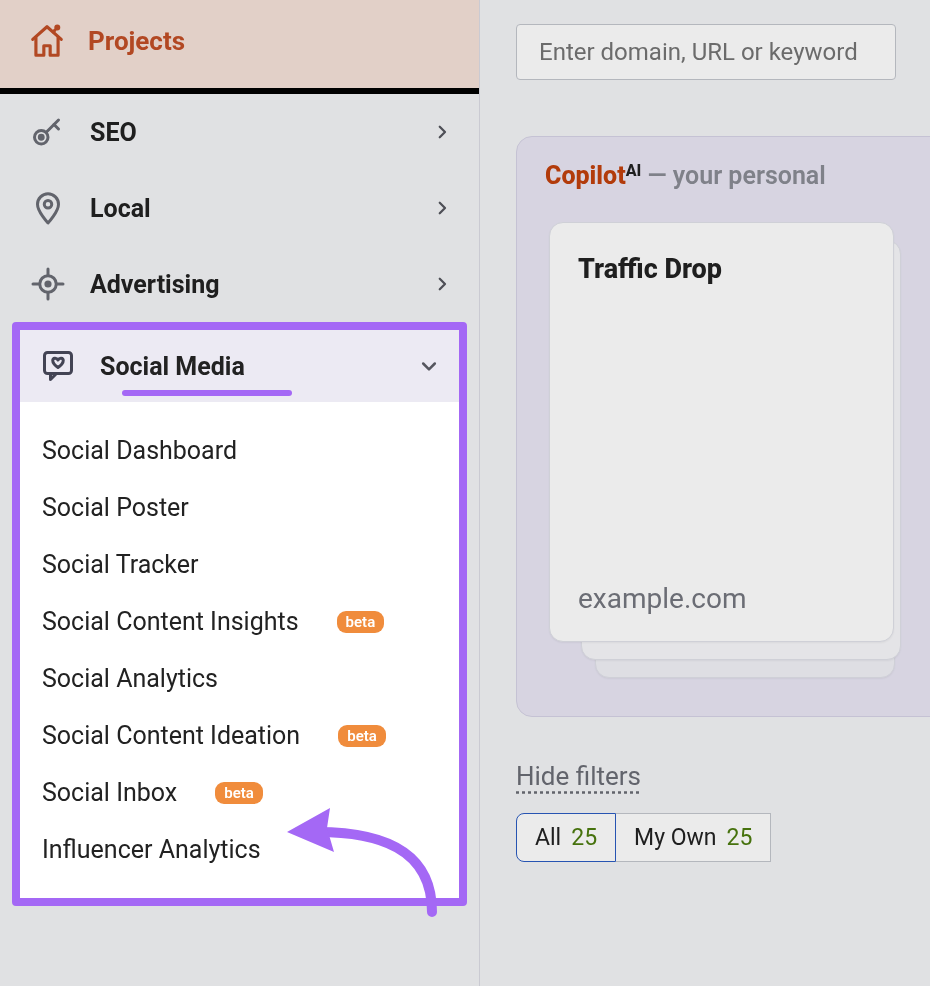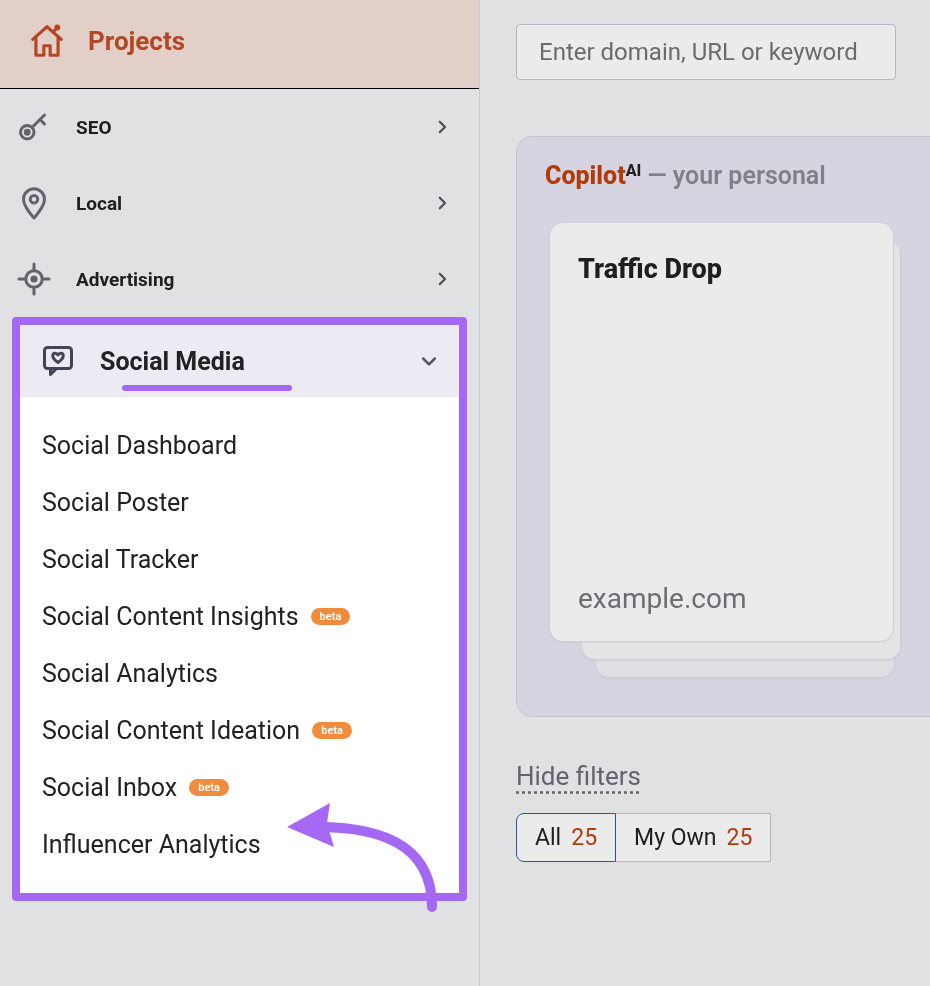--- a/index.html
+++ b/index.html
@@ -2,40 +2,40 @@
 <html><head>
 <meta charset="utf-8">
 <style>
   * { box-sizing: border-box; margin:0; padding:0; font-family: -apple-system, BlinkMacSystemFont, "Segoe UI", Roboto, Helvetica, Arial, sans-serif; }
   html,body { width:930px; height:986px; overflow:hidden; background:#f4f5f7; }
   .viewport { position:relative; width:930px; height:986px; display:flex; }
   .overlay { position:absolute; inset:0; background:rgba(0,0,0,0.08); pointer-events:none; z-index:50; }
 
   
   .sidebar { width:480px; flex:none; border-right:1px solid #dcdce4; background:#f4f5f7; display:flex; flex-direction:column; }
-  .side-top { background:#f6e2da; border-bottom:1px solid #000000; padding:22px 28px 28px 28px; display:flex; align-items:center; gap:22px; }
+  .side-top { background:#f6e2da; border-bottom:6px solid #000000; padding:22px 28px 28px 28px; display:flex; align-items:center; gap:22px; }
   .side-top .label { color:#c24f26; font-weight:700; font-size:26px; }
   .home-icon { width:38px; height:38px; }
 
-  .nav-item { display:flex; align-items:center; padding:20px 28px 20px 16px; gap:24px; color:#222; font-weight:700; font-size:19px; cursor:pointer; }
+  .nav-item { display:flex; align-items:center; padding:20px 28px 20px 30px; gap:24px; color:#222; font-weight:700; font-size:25px; cursor:pointer; }
   .nav-item .chev { margin-left:auto; color:#55565e; }
   .nav-icon { width:36px; height:36px; flex:none; }
   .nav-icon svg { width:100%; height:100%; }
 
   
   .social-block { position:relative; z-index:100; margin:0 12px 0 12px; }
   .social-outline { border:8px solid #a468f5; border-radius:4px; background:#fff; }
   .social-head { background:#eceaf3; padding:18px 20px 18px 20px; display:flex; align-items:center; gap:24px; cursor:pointer; }
   .social-head .label { font-weight:700; font-size:25px; color:#222; }
   .social-head .chev { margin-left:auto; color:#55565e; }
   .underline { position:absolute; left:110px; top:68px; width:170px; height:6px; background:#a468f5; border-radius:3px; }
 
   .sub-list { padding:20px 22px 20px 22px; background:#fff; }
   .sub-item { font-size:25px; font-weight:400; color:#222; padding:14px 0; display:flex; align-items:center; gap:12px; cursor:pointer; }
-  .badge { background:#f08c3c; color:#fff; font-size:11px; font-weight:600; padding:2px 9px; border-radius:9px; }
+  .badge { background:#f08c3c; color:#fff; font-size:15px; font-weight:600; padding:2px 9px; border-radius:9px;margin-left:26px; }
 
   
   .arrow-annot { position:absolute; left:270px; top:470px; z-index:120; pointer-events:none; }
 
   
   .main { flex:1; padding:24px 0 0 36px; position:relative; }
   .search { width:100%; }
   .search input { width:380px; height:56px; font-size:24px; color:#6b6d76; padding:0 22px; border:1px solid #c4c7ce; border-radius:4px; background:#fff; }
 
   .copilot-card { margin-top:56px; background:#eae7f5; border:1px solid #d6d3e6; border-radius:16px 0 0 16px; padding:24px 0 34px 28px; width:420px; }
@@ -53,21 +53,21 @@
 
   .projects-block { margin-top:44px; width:420px; }
   .proj-head { display:flex; align-items:baseline; gap:18px; font-size:26px; }
   .proj-head .title { font-weight:800; color:#222; }
   .proj-head .hide { color:#6b6d76; text-decoration:underline dotted; text-underline-offset:6px; cursor:pointer; white-space:nowrap; }
 
   .pill-row { margin-top:22px; display:flex; gap:0; }
   .pill { border:1px solid #c4c7ce; padding:10px 18px; font-size:23px; color:#222; background:#fff; display:flex; gap:10px; align-items:flex-end; cursor:pointer; }
   .pill:first-child { border-radius:8px 0 0 8px; }
   .pill.active { border-color:#2b5cc2; z-index:2; position:relative; }
-  .pill .count { color:#c2410c; }
+  .pill .count { color:#4d7c0f; }
   .pill.last { border-left:none; }
 
   svg { display:block; }
 </style>
 </head>
 <body>
 
 <div class="viewport">
 
   <div class="sidebar">

